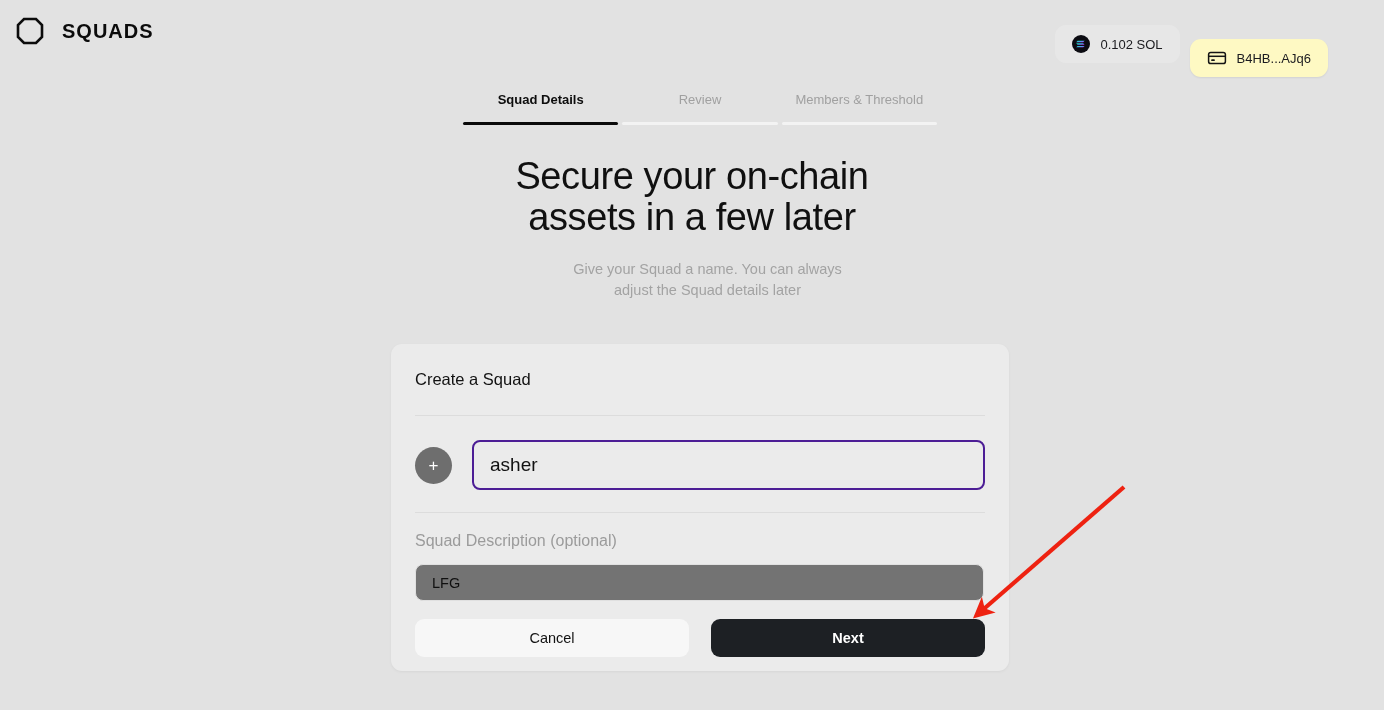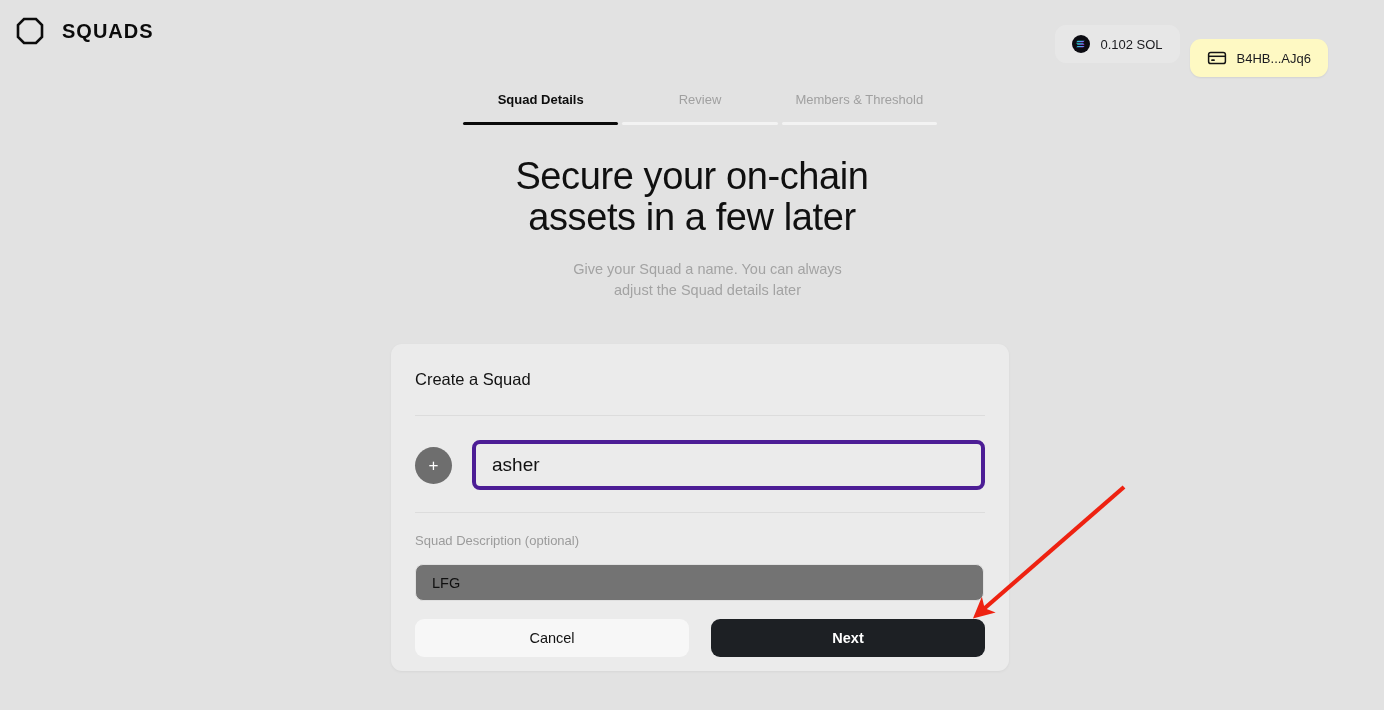--- a/index.html
+++ b/index.html
@@ -196,34 +196,34 @@
     align-items: center;
     justify-content: center;
     cursor: pointer;
     flex: 0 0 auto;
     padding: 0;
   }
   .name-input {
     flex: 1 1 auto;
     height: 50px;
     border-radius: 8px;
-    border: 4px solid #4c1d95;
+    border: 2px solid #4c1d95;
     background: #ebebeb;
     padding: 0 16px;
     font-size: 19px;
     color: #111111;
     font-family: "Liberation Sans", sans-serif;
     outline: none;
   }
 
   .desc-label {
     position: absolute;
     left: 24px;
     top: 190px;
-    font-size: 13px;
+    font-size: 16px;
     line-height: 14px;
     color: #9b9b9b;
   }
   .desc-input {
     position: absolute;
     left: 24px;
     top: 220px;
     width: 569px;
     height: 37px;
     border-radius: 8px;

